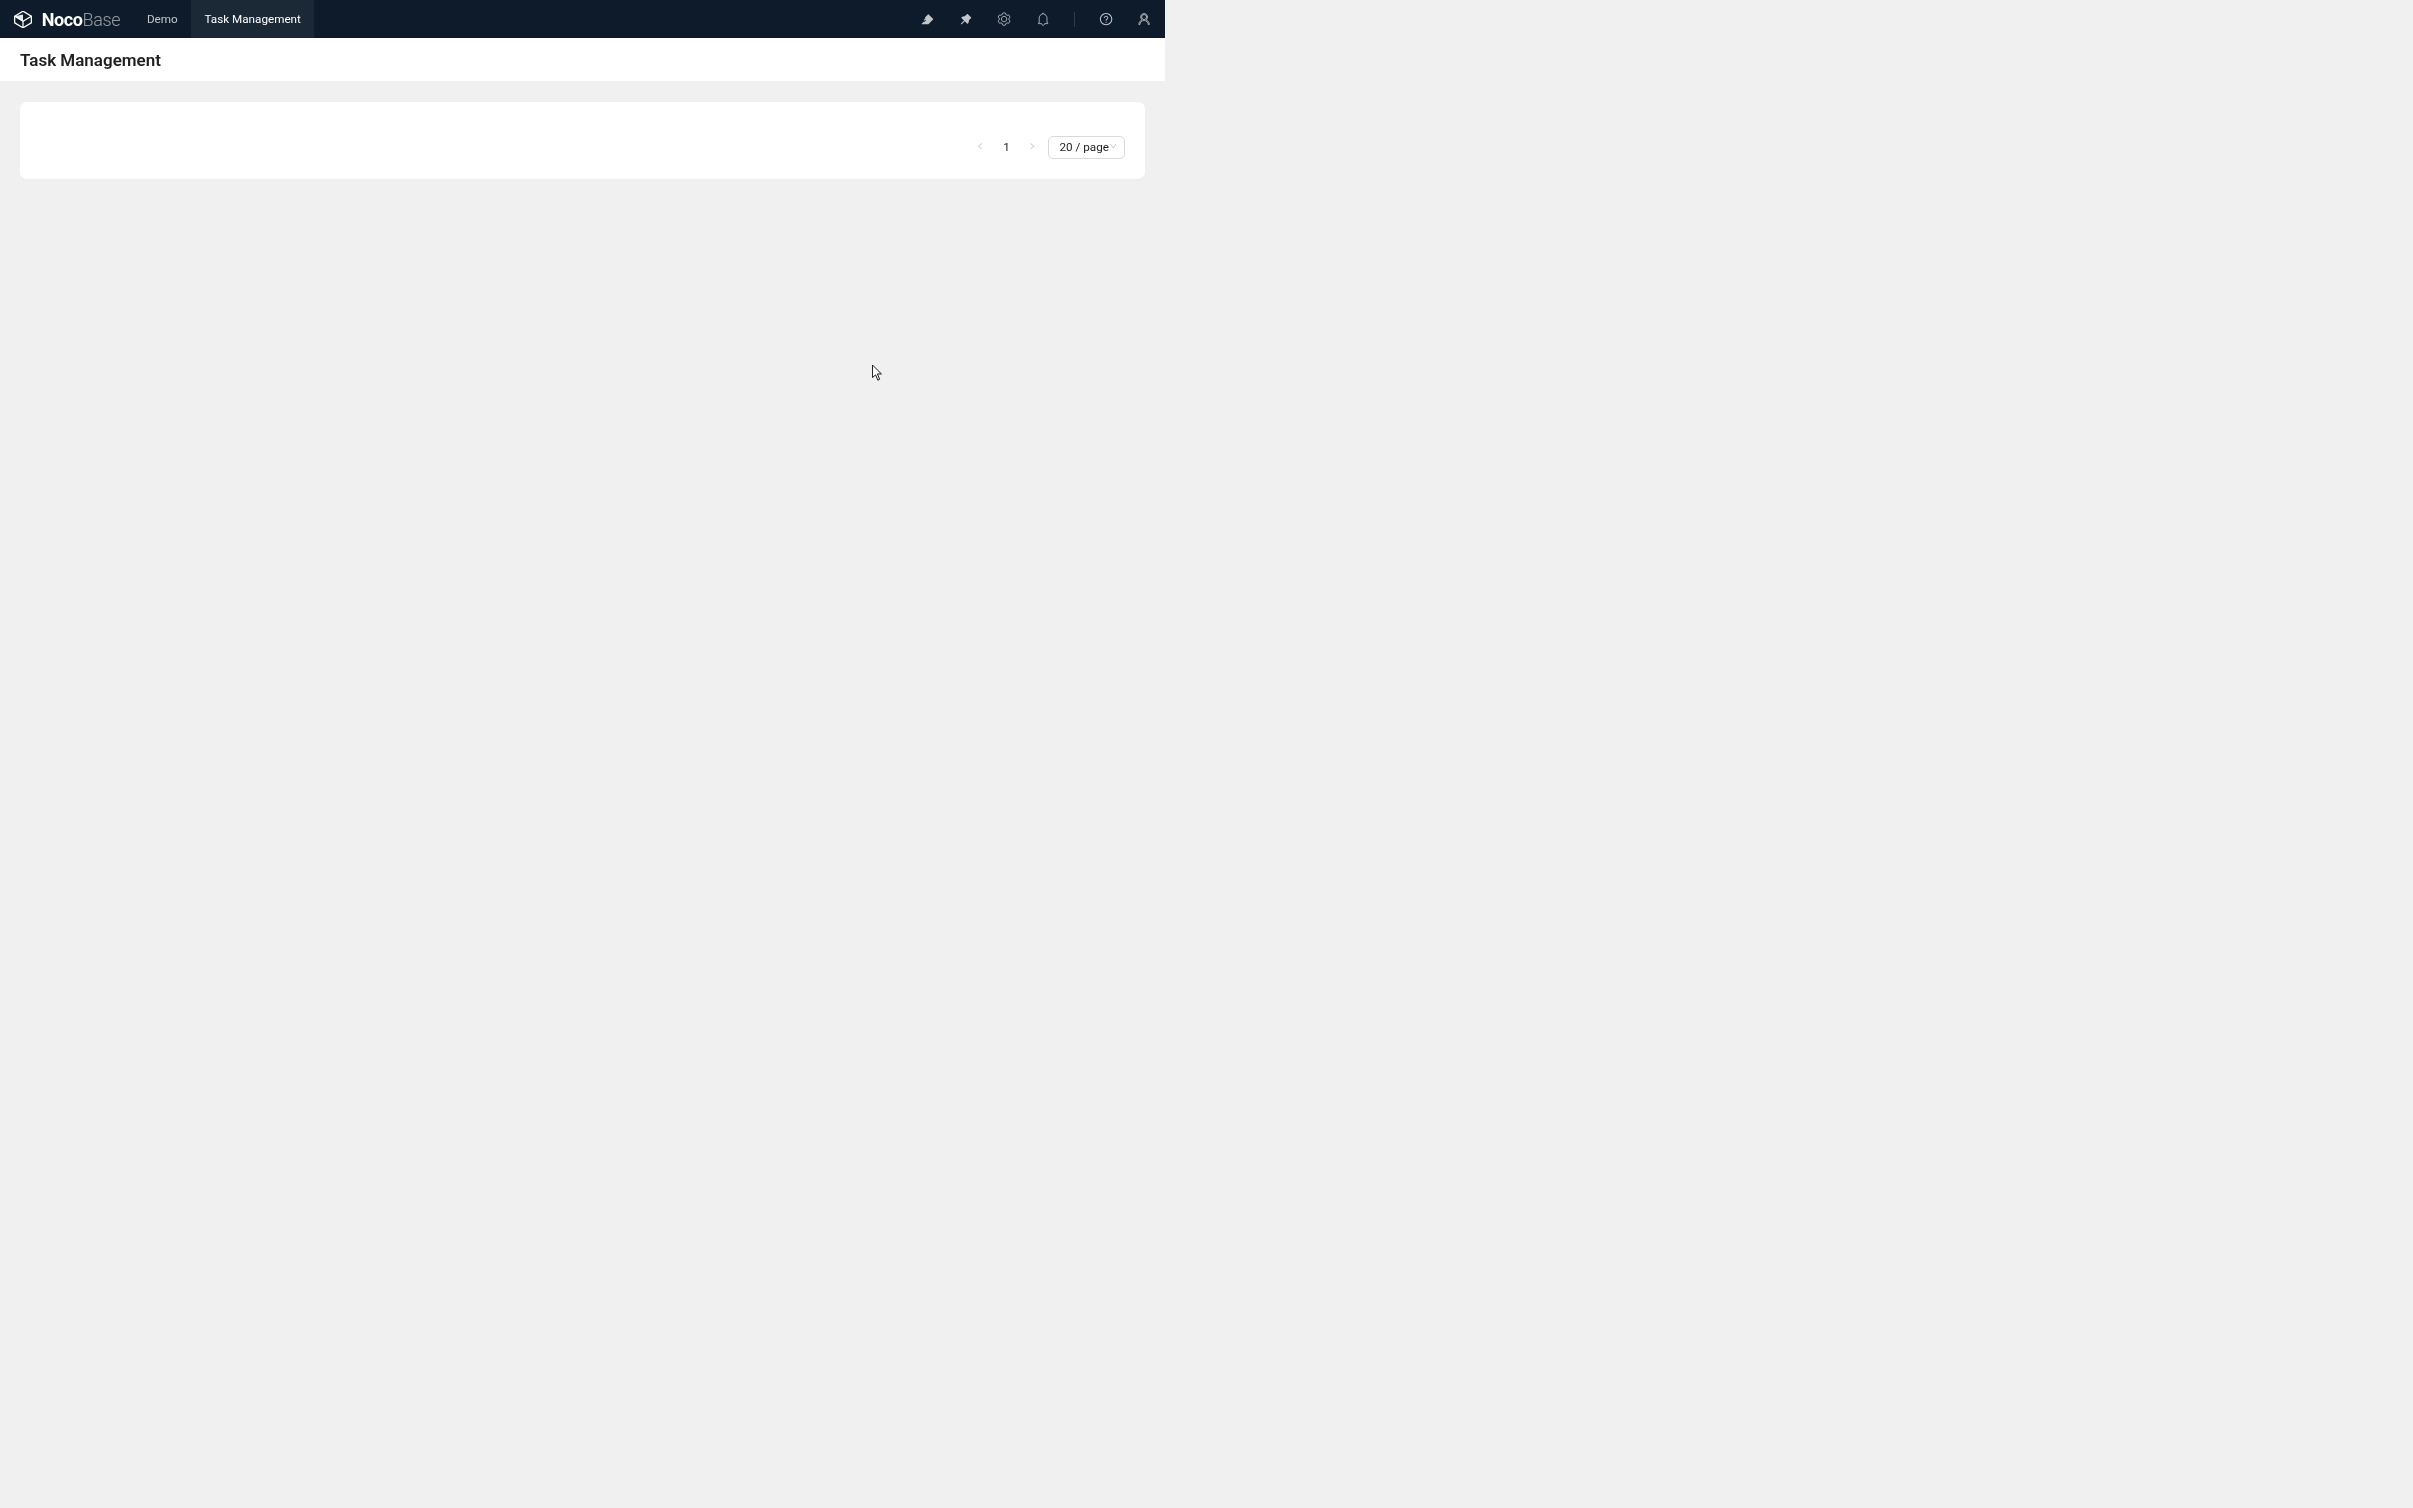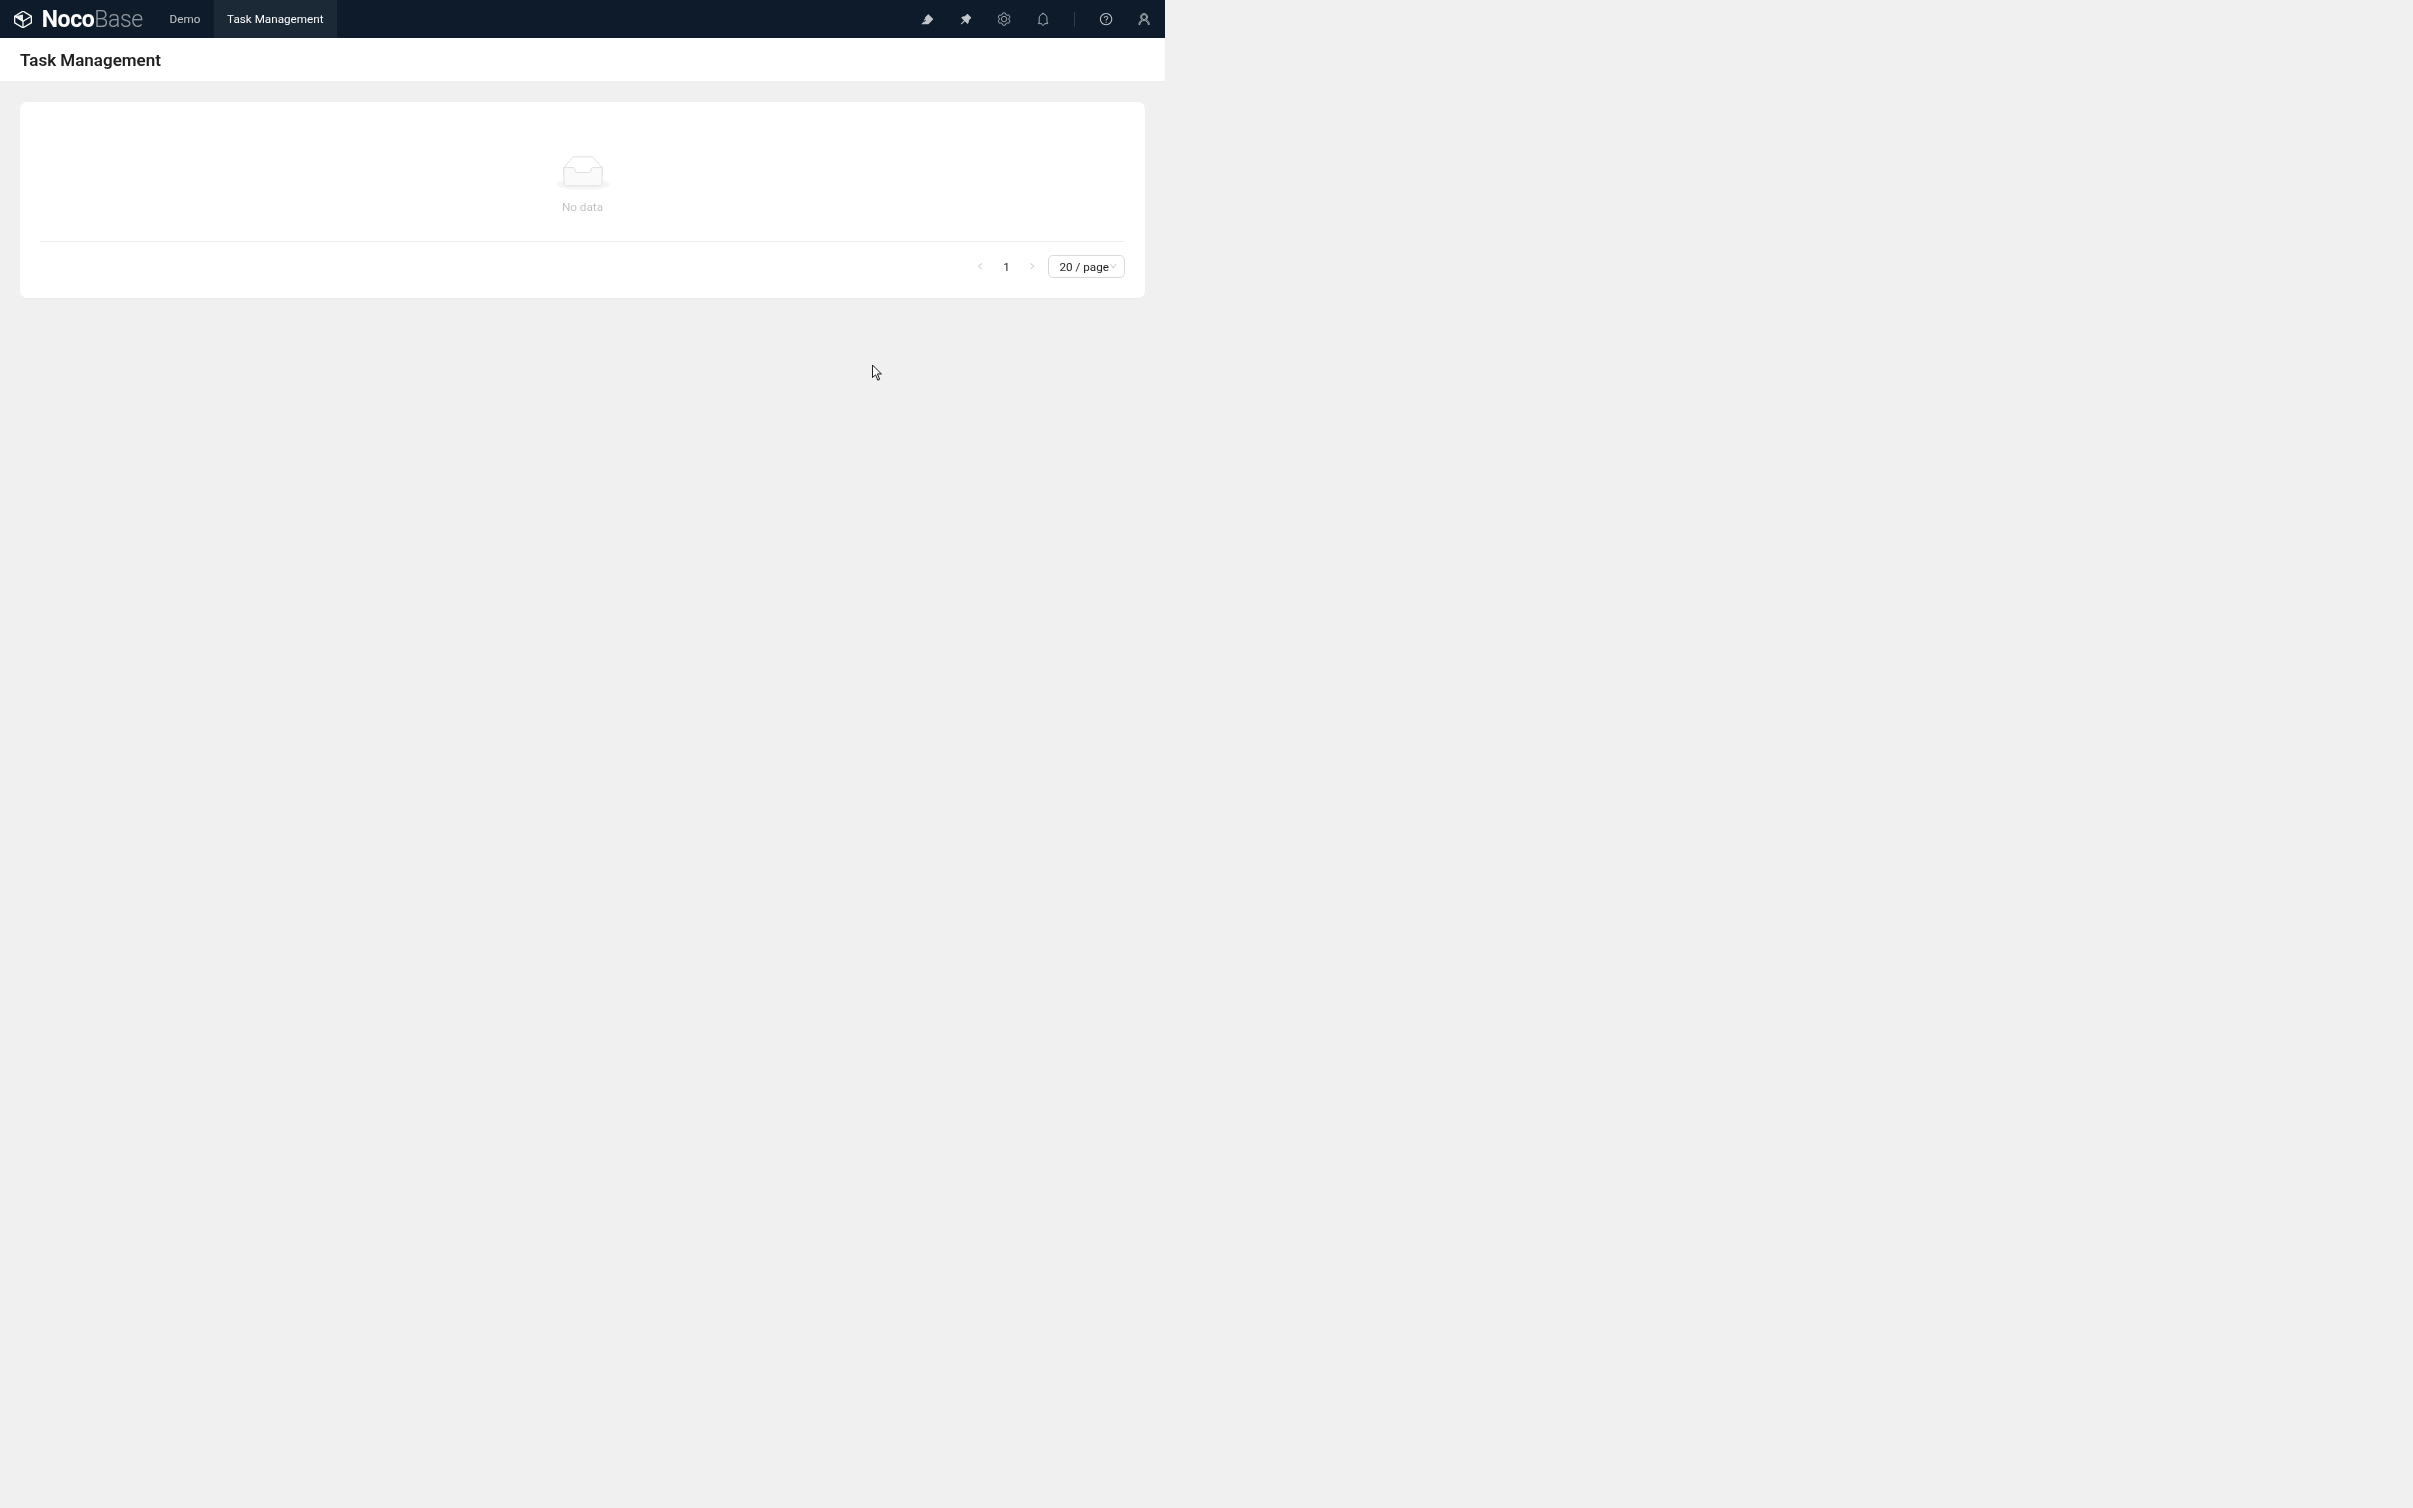--- a/index.html
+++ b/index.html
@@ -40,21 +40,21 @@
       margin-right: 13.4px;
     }
     
     .logo-icon {
       width: 20px;
       height: 17px;
       margin-right: 8.4px;
     }
     
     .logo-text {
-      font-size: 23px;
+      font-size: 18px;
       font-weight: 300;
       letter-spacing: -0.4px;
     }
     
     .logo-text-bold {
       font-weight: 700;
     }
     
     .logo-text-light {
       font-weight: 300;
@@ -319,32 +319,20 @@
   </div>
 </div>
 
 <div class="page-header">
   <h1 class="page-title">Task Management</h1>
 </div>
 
 <div class="content">
   <div class="card">
 
-    <div class="empty-state">
-      <svg class="empty-icon" viewBox="0 0 64 41">
-        <g transform="translate(0 1)" fill="none" fill-rule="evenodd">
-          <ellipse fill="#f5f5f5" cx="32" cy="33" rx="32" ry="7"></ellipse>
-          <g fill-rule="nonzero" stroke="#d9d9d9">
-            <path d="M55 12.76L44.854 1.258C44.367.474 43.656 0 42.907 0H21.093c-.749 0-1.46.474-1.947 1.257L9 12.761V22h46v-9.24z"></path>
-            <path d="M41.613 15.931c0-1.605.994-2.93 2.227-2.931H55v18.137C55 33.26 53.68 35 52.05 35h-40.1C10.32 35 9 33.259 9 31.137V13h11.16c1.233 0 2.227 1.323 2.227 2.928v.022c0 1.605 1.005 2.901 2.237 2.901h14.752c1.232 0 2.237-1.308 2.237-2.913v-.007z" fill="#fafafa"></path>
-          </g>
-        </g>
-      </svg>
-      <div class="empty-text">No data</div>
-    </div>
 
     <div class="pagination">
       <span class="page-arrow">
         <svg width="8.4" height="8.4" viewBox="0 0 1024 1024" fill="currentColor">
             <path d="M724 218.3V141c0-6.7-7.7-10.4-12.9-6.3L260.3 486.8a31.86 31.86 0 0 0 0 50.3l450.8 352.1c5.3 4.1 12.9.4 12.9-6.3v-77.3c0-4.9-2.3-9.6-6.1-12.6l-360-281 360-281.1c3.8-3 6.1-7.7 6.1-12.6z"></path>
           </svg>
       </span>
       <span class="page-current">1</span>
       <span class="page-arrow">
         <svg width="8.4" height="8.4" viewBox="0 0 1024 1024" fill="currentColor">

